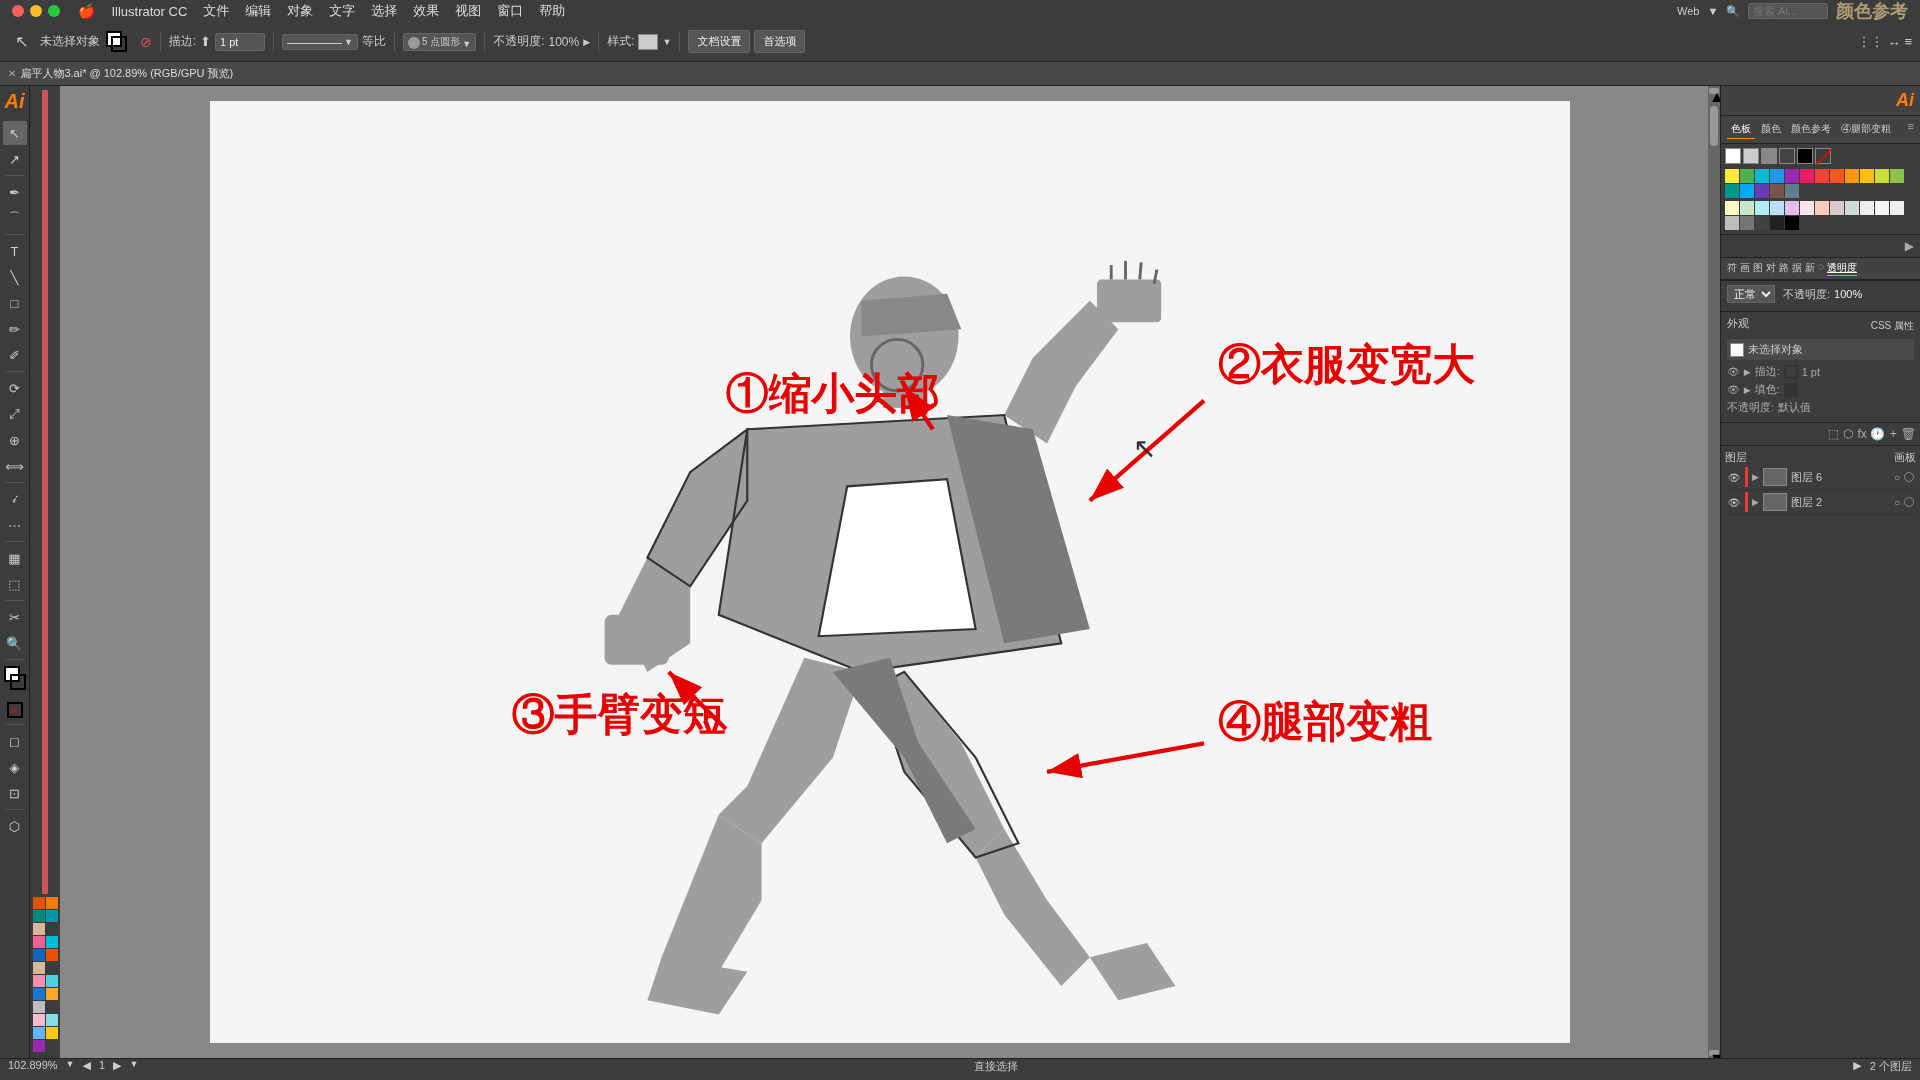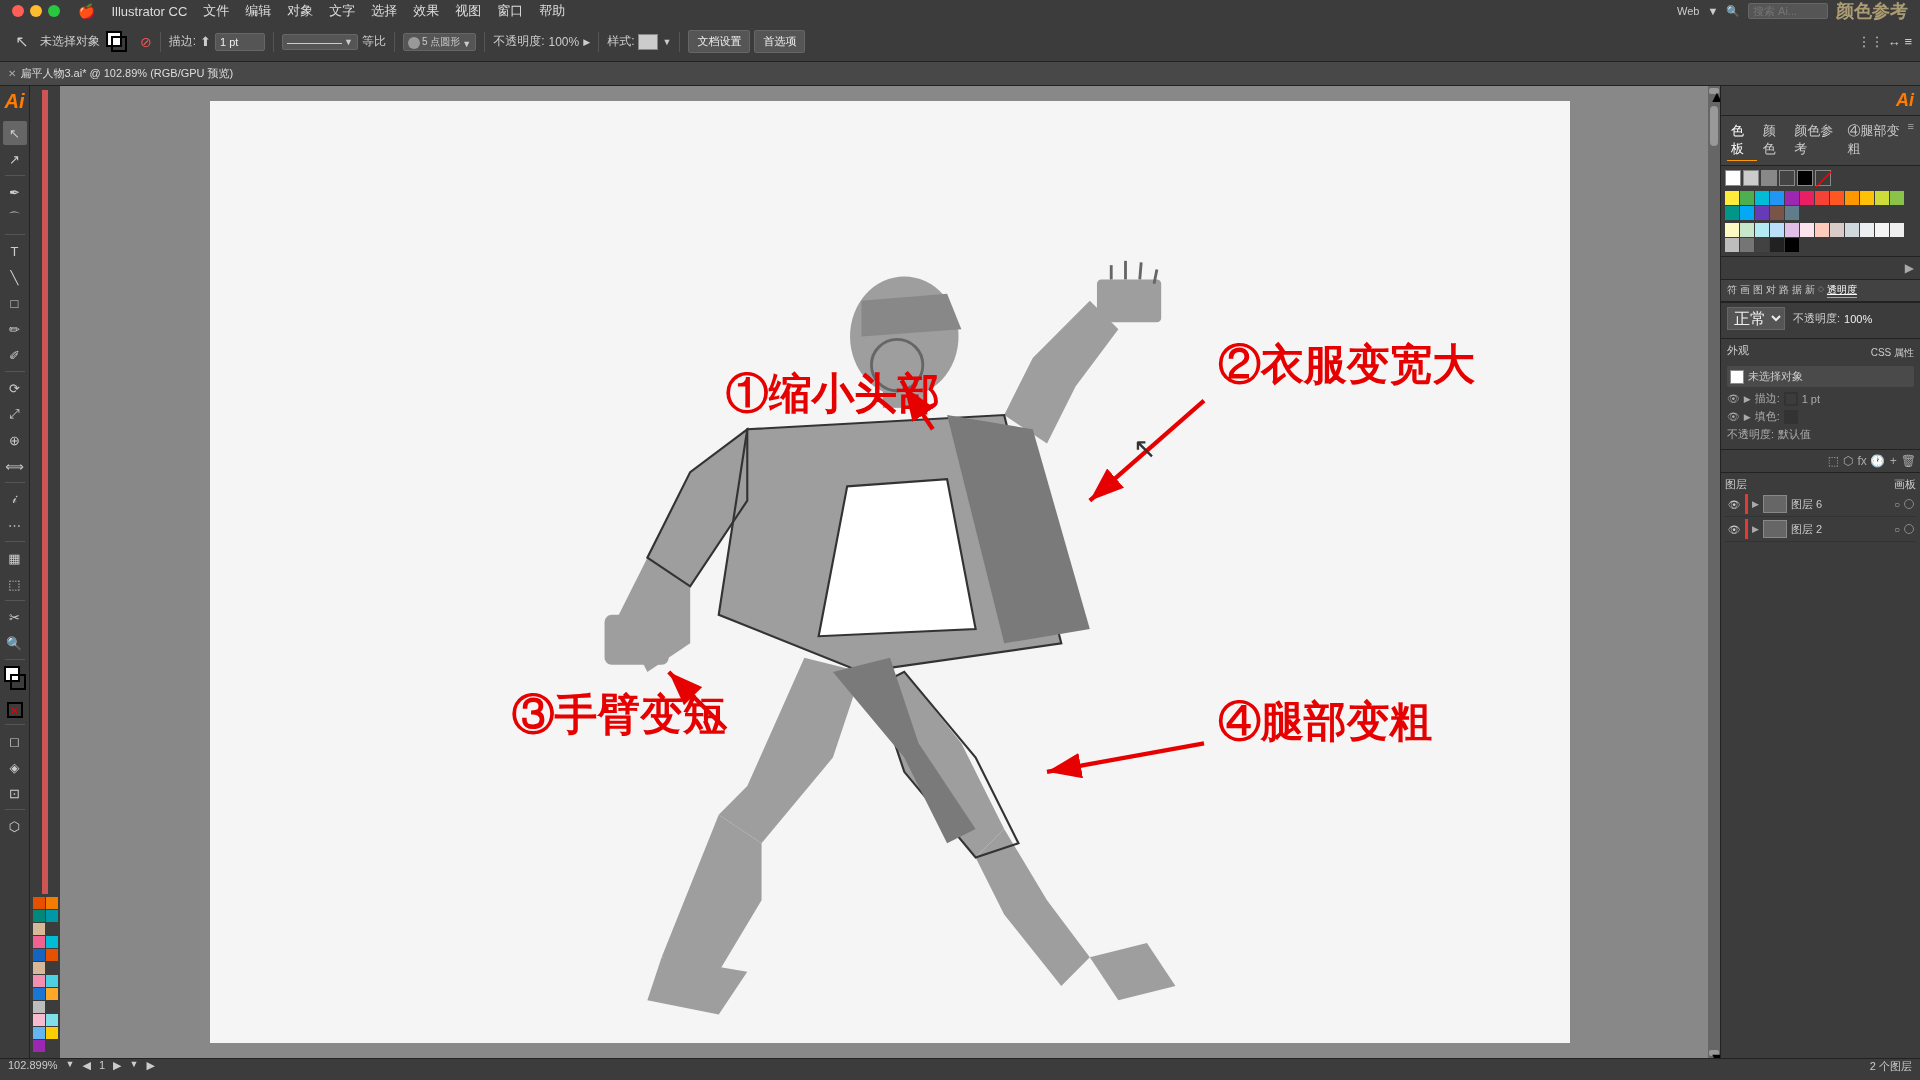--- a/index.html
+++ b/index.html
@@ -73,21 +73,21 @@
 
     
     #right-panel {
       width: 200px; background: #3c3c3c; border-left: 1px solid #222;
       display: flex; flex-direction: column;
     }
     #color-panel-header {
       display: flex; gap: 2px; padding: 4px 6px; background: #424242;
       border-bottom: 1px solid #222;
     }
-    .panel-tab { color: #ccc; font-size: 13px; cursor: pointer; padding: 2px 4px; }
+    .panel-tab { color: #ccc; font-size: 10px; cursor: pointer; padding: 2px 4px; }
     .panel-tab.active { color: #fff; border-bottom: 1px solid #f90; }
 
     #color-swatches-panel {
       padding: 4px; display: flex; flex-direction: column; gap: 2px;
     }
 
     
     #layers-panel { border-top: 1px solid #222; padding: 4px; }
     #layers-header { display: flex; justify-content: space-between; align-items: center; margin-bottom: 0; }
     .layers-title { color: #ccc; font-size: 11px; }
@@ -108,21 +108,21 @@
     
     .scrollbar-v {
       position: absolute; right: 0; top: 0; width: 12px; height: 100%;
       background: #666; display: flex; flex-direction: column; align-items: center; padding: 2px 0;
     }
     .scroll-thumb { width: 8px; height: 40px; background: #999; border-radius: 4px; }
 
     
     #transparency-section { padding: 4px 6px; border-top: 1px solid #222; }
     .trans-row { display: flex; align-items: center; gap: 4px; margin-bottom: 4px; }
-    .trans-select { background: #555; border: 1px solid #666; color: #eee; font-size: 16px; padding: 1px 2px; }
+    .trans-select { background: #555; border: 1px solid #666; color: #eee; font-size: 11px; padding: 1px 2px; }
 
     
     #panel-icons-row {
       display: flex; gap: 4px; padding: 4px 6px; border-top: 1px solid #222; justify-content: flex-end;
     }
     .panel-icon { color: #aaa; font-size: 12px; cursor: pointer; }
 
     
     #appearance-section { padding: 4px 6px; border-top: 1px solid #222; }
     .appear-title { color: #ccc; font-size: 11px; margin-bottom: 4px; }
@@ -571,17 +571,18 @@
 
 </div>
 
 <div id="statusbar">
   <span>102.899%</span>
   <span style="font-size:9px;">▼</span>
   <span>◀</span>
   <span>1</span>
   <span>▶</span>
   <span style="font-size:9px;">▼</span>
+  <span style="flex:1;text-align:center;">直接选择</span>
   <span>▶</span>
   <div style="margin-left:auto;display:flex;gap:4px;align-items:center;">
     <span>2 个图层</span>
   </div>
 </div>
 
 </body></html>

